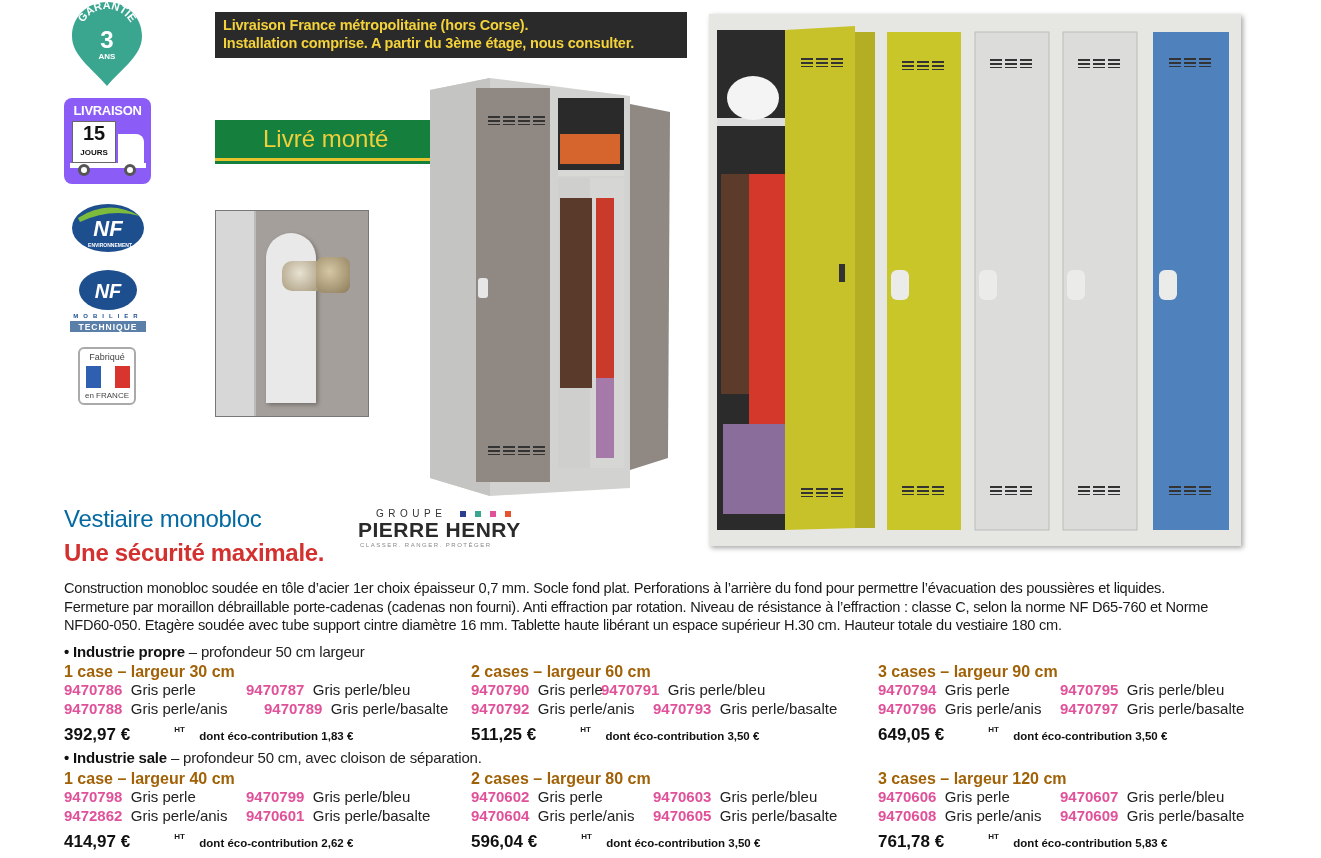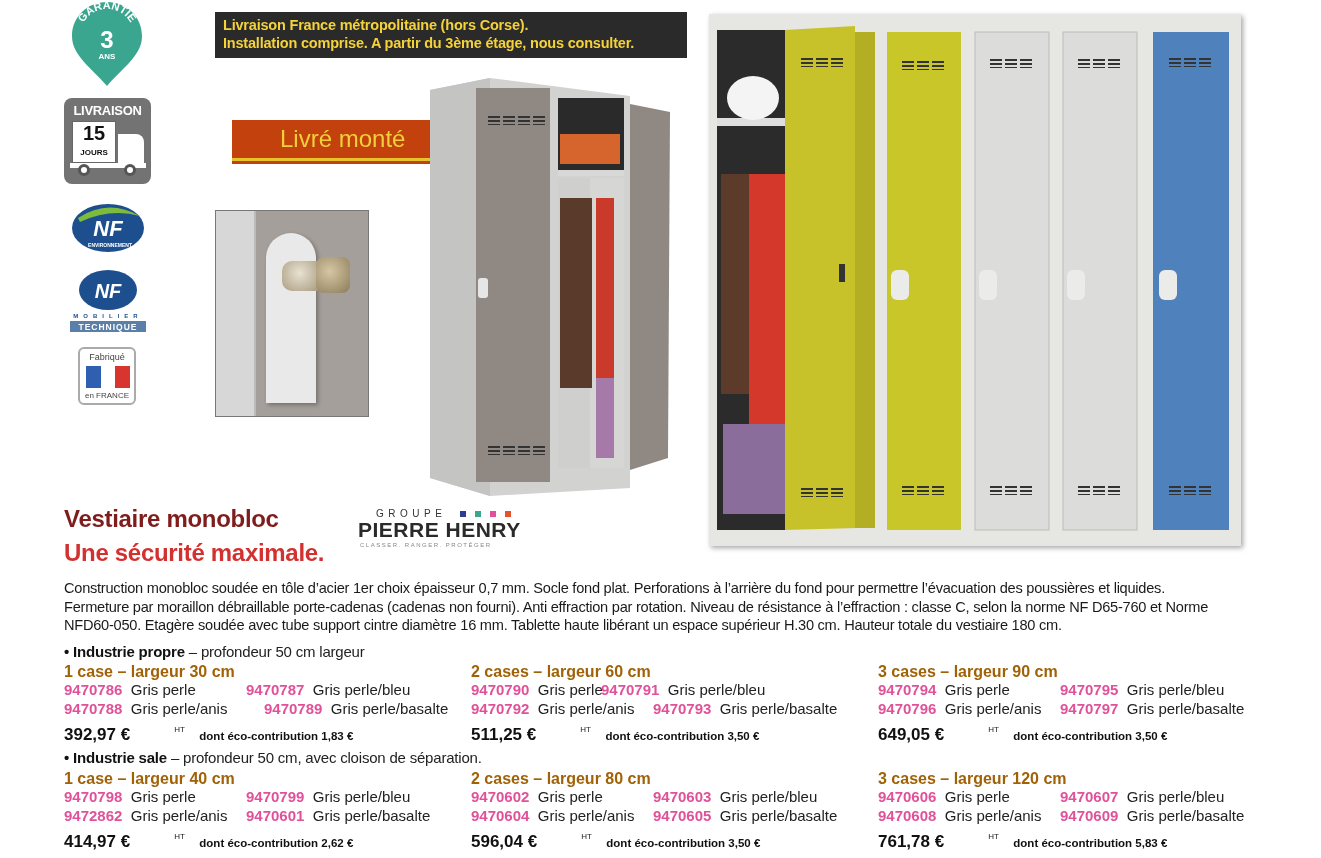--- a/index.html
+++ b/index.html
@@ -1,81 +1,81 @@
 <!DOCTYPE html>
 <html><head>
 <meta charset="utf-8">
 <style>
   * { box-sizing: border-box; margin: 0; padding: 0; }
   body { width: 1321px; height: 858px; background: #ffffff; position: relative; overflow: hidden; font-family: "Liberation Sans", sans-serif; color: #1a1a1a; }
   .abs { position: absolute; }
 
   
   .badge-garantie { left: 70px; top: 0px; width: 74px; height: 88px; }
-  .badge-livraison { left: 64px; top: 98px; width: 87px; height: 86px; background: #737373; border-radius: 8px; }
+  .badge-livraison { left: 64px; top: 98px; width: 87px; height: 86px; background: #8b5cf6; border-radius: 8px; }
   .badge-livraison .lbl { position:absolute; left:0; right:0; top:5px; text-align:center; color:#fff; font-weight:bold; font-size:13px; font-family:"Liberation Sans Narrow","Liberation Sans",sans-serif; letter-spacing:-0.3px; }
   .badge-livraison .box { position:absolute; left:8px; top:23px; width:44px; height:42px; background:#fff; border:1px solid #666; }
   .badge-livraison .num { position:absolute; left:8px; top:24px; width:44px; text-align:center; font-size:20px; font-weight:bold; color:#111; }
   .badge-livraison .jours { position:absolute; left:8px; top:50px; width:44px; text-align:center; font-size:8px; font-weight:bold; color:#111; }
   .badge-livraison .cab { position:absolute; left:54px; top:36px; width:26px; height:29px; background:#fff; border-radius:0 8px 0 0; }
   .badge-livraison .bar { position:absolute; left:6px; top:65px; width:76px; height:5px; background:#fff; }
   .badge-livraison .wheel { position:absolute; top:66px; width:12px; height:12px; border-radius:50%; background:#fff; border:3px solid #555; }
 
   .badge-nf1 { left: 70px; top: 200px; width: 76px; height: 54px; }
   .badge-nf2 { left: 68px; top: 266px; width: 80px; height: 70px; }
   .badge-fab { left: 78px; top: 347px; width: 58px; height: 58px; border:2px solid #aaa; border-radius:6px; background:#fff; }
   .badge-fab .t1 { position:absolute; left:0; right:0; top:3px; font-size:9px; color:#444; text-align:center; }
   .badge-fab .t2 { position:absolute; left:0; right:0; bottom:3px; font-size:8px; color:#444; text-align:center; }
   .badge-fab .flag { position:absolute; left:6px; top:17px; width:44px; height:22px; display:flex; }
   .badge-fab .flag div { flex:1; }
 
   
   .banner { left: 215px; top: 12px; width: 472px; height: 46px; background: #2a2a2a; color: #f3d23a; font-weight:bold; font-size: 14.5px; line-height: 18px; padding: 4px 8px; font-family:"Liberation Sans Narrow","Liberation Sans",sans-serif; letter-spacing:-0.2px; }
-  .livre { left: 232px; top: 120px; width: 215px; height: 44px; background: #c2410c; }
+  .livre { left: 215px; top: 120px; width: 215px; height: 44px; background: #15803d; }
   .livre span { position:absolute; left:48px; top:5px; color:#f0d03a; font-size:24px; font-family:"Liberation Sans Narrow","Liberation Sans",sans-serif; }
   .livre .line { position:absolute; left:0; right:0; top:38px; height:3px; background:#e7c42b; }
 
   
   .lockphoto { left: 215px; top: 210px; width: 154px; height: 207px; background: #a59f9b; border:1px solid #777; overflow:hidden; }
   .lockphoto .frame { position:absolute; left:0; top:0; width:40px; height:100%; background:#d7d7d7; border-right:2px solid #bbb; }
   .lockphoto .plate { position:absolute; left:50px; top:22px; width:50px; height:170px; background:#e9e9e9; border-radius:25px 25px 0 0; box-shadow: 2px 2px 4px rgba(0,0,0,0.3); }
   .lockphoto .knob { position:absolute; left:66px; top:50px; width:44px; height:30px; background: radial-gradient(circle at 40% 40%, #e8e2d2, #9a8a6a); border-radius:10px; }
   .lockphoto .pad { position:absolute; left:100px; top:46px; width:34px; height:36px; background: radial-gradient(circle at 40% 40%, #d6c7a4, #8b7b5a); border-radius:8px; }
 
   
   .locker2 { left: 430px; top: 78px; width: 250px; height: 420px; }
   
   .photo-right { left: 709px; top: 14px; width: 532px; height: 532px; background:#f0f0ee; box-shadow: 2px 2px 5px rgba(0,0,0,0.35); overflow:hidden; }
 
   .vent { position:absolute; display:flex; gap:3px; }
   .vent i { display:block; width:12px; height:9px; background: repeating-linear-gradient(#333 0 2px, transparent 2px 4px); }
 
   
-  .title { left: 64px; top: 505px; font-size: 24px; font-weight: bold; color:#7f1d1d; font-family:"Liberation Sans Narrow","Liberation Sans",sans-serif; letter-spacing:-0.3px; }
+  .title { left: 64px; top: 505px; font-size: 24px; font-weight: normal; color:#0369a1; font-family:"Liberation Sans Narrow","Liberation Sans",sans-serif; letter-spacing:-0.3px; }
   .subtitle { left: 64px; top: 539px; font-size: 24px; font-weight: bold; color:#d3312f; font-family:"Liberation Sans Narrow","Liberation Sans",sans-serif; letter-spacing:-0.3px; }
   .brand { left: 358px; top: 508px; width: 170px; height: 46px; }
   .brand .g { position:absolute; left:18px; top:0; font-size:10px; letter-spacing:4.5px; color:#333; }
   .brand .dots { position:absolute; left:102px; top:3px; display:flex; gap:9px; }
   .brand .dots i { display:block; width:6px; height:6px; }
   .brand .n { position:absolute; left:0; top:10px; font-size:21px; font-weight:bold; color:#2a2a2a; letter-spacing:0.5px; }
   .brand .s { position:absolute; left:2px; top:34px; font-size:6px; color:#888; letter-spacing:1.5px; }
 
   .desc { left: 64px; top: 579px; width: 1210px; font-size: 14.6px; line-height: 18.5px; color:#1a1a1a; font-family:"Liberation Sans Narrow","Liberation Sans",sans-serif; letter-spacing:-0.25px; }
 
   .section-head { position:absolute; left:64px; font-size:15px; font-family:"Liberation Sans Narrow","Liberation Sans",sans-serif; color:#222; letter-spacing:-0.2px; }
   .section-head b { font-weight:bold; color:#111; }
 
   .block { position:absolute; width: 400px; font-family:"Liberation Sans Narrow","Liberation Sans",sans-serif; }
   .block .h { font-size:16px; font-weight:bold; color:#a16207; height:19px; line-height:19px; }
   .block .row { position:relative; height:18.5px; line-height:18.5px; font-size:15px; color:#222; }
   .block .ref { color:#e0519a; font-weight:bold; }
   .block .c2 { position:absolute; top:0; }
   .block .price { height:24px; line-height:24px; }
   .block .price .p { font-size:17px; font-weight:bold; color:#111; font-family:"Liberation Sans",sans-serif; }
-  .block .price sup { font-size:8px; font-weight:normal; vertical-align: 8px; padding-left: 44px; }
+  .block .price sup { font-size:8px; font-weight:bold; vertical-align: 8px; padding-left: 44px; }
   .block .price .eco { font-size:11.5px; font-weight:bold; margin-left:10px; color:#111; }
 </style>
 </head>
 <body>
 
 <div class="abs badge-garantie">
   <svg width="74" height="88" viewBox="0 0 74 88">
     <path d="M37 2 C17 2 2 17 2 36 C2 56 22 68 37 86 C52 68 72 56 72 36 C72 17 57 2 37 2 Z" fill="#3aa690"></path>
     <defs>
         <path id="arc" d="M10 36 A27 27 0 0 1 64 36"></path>

